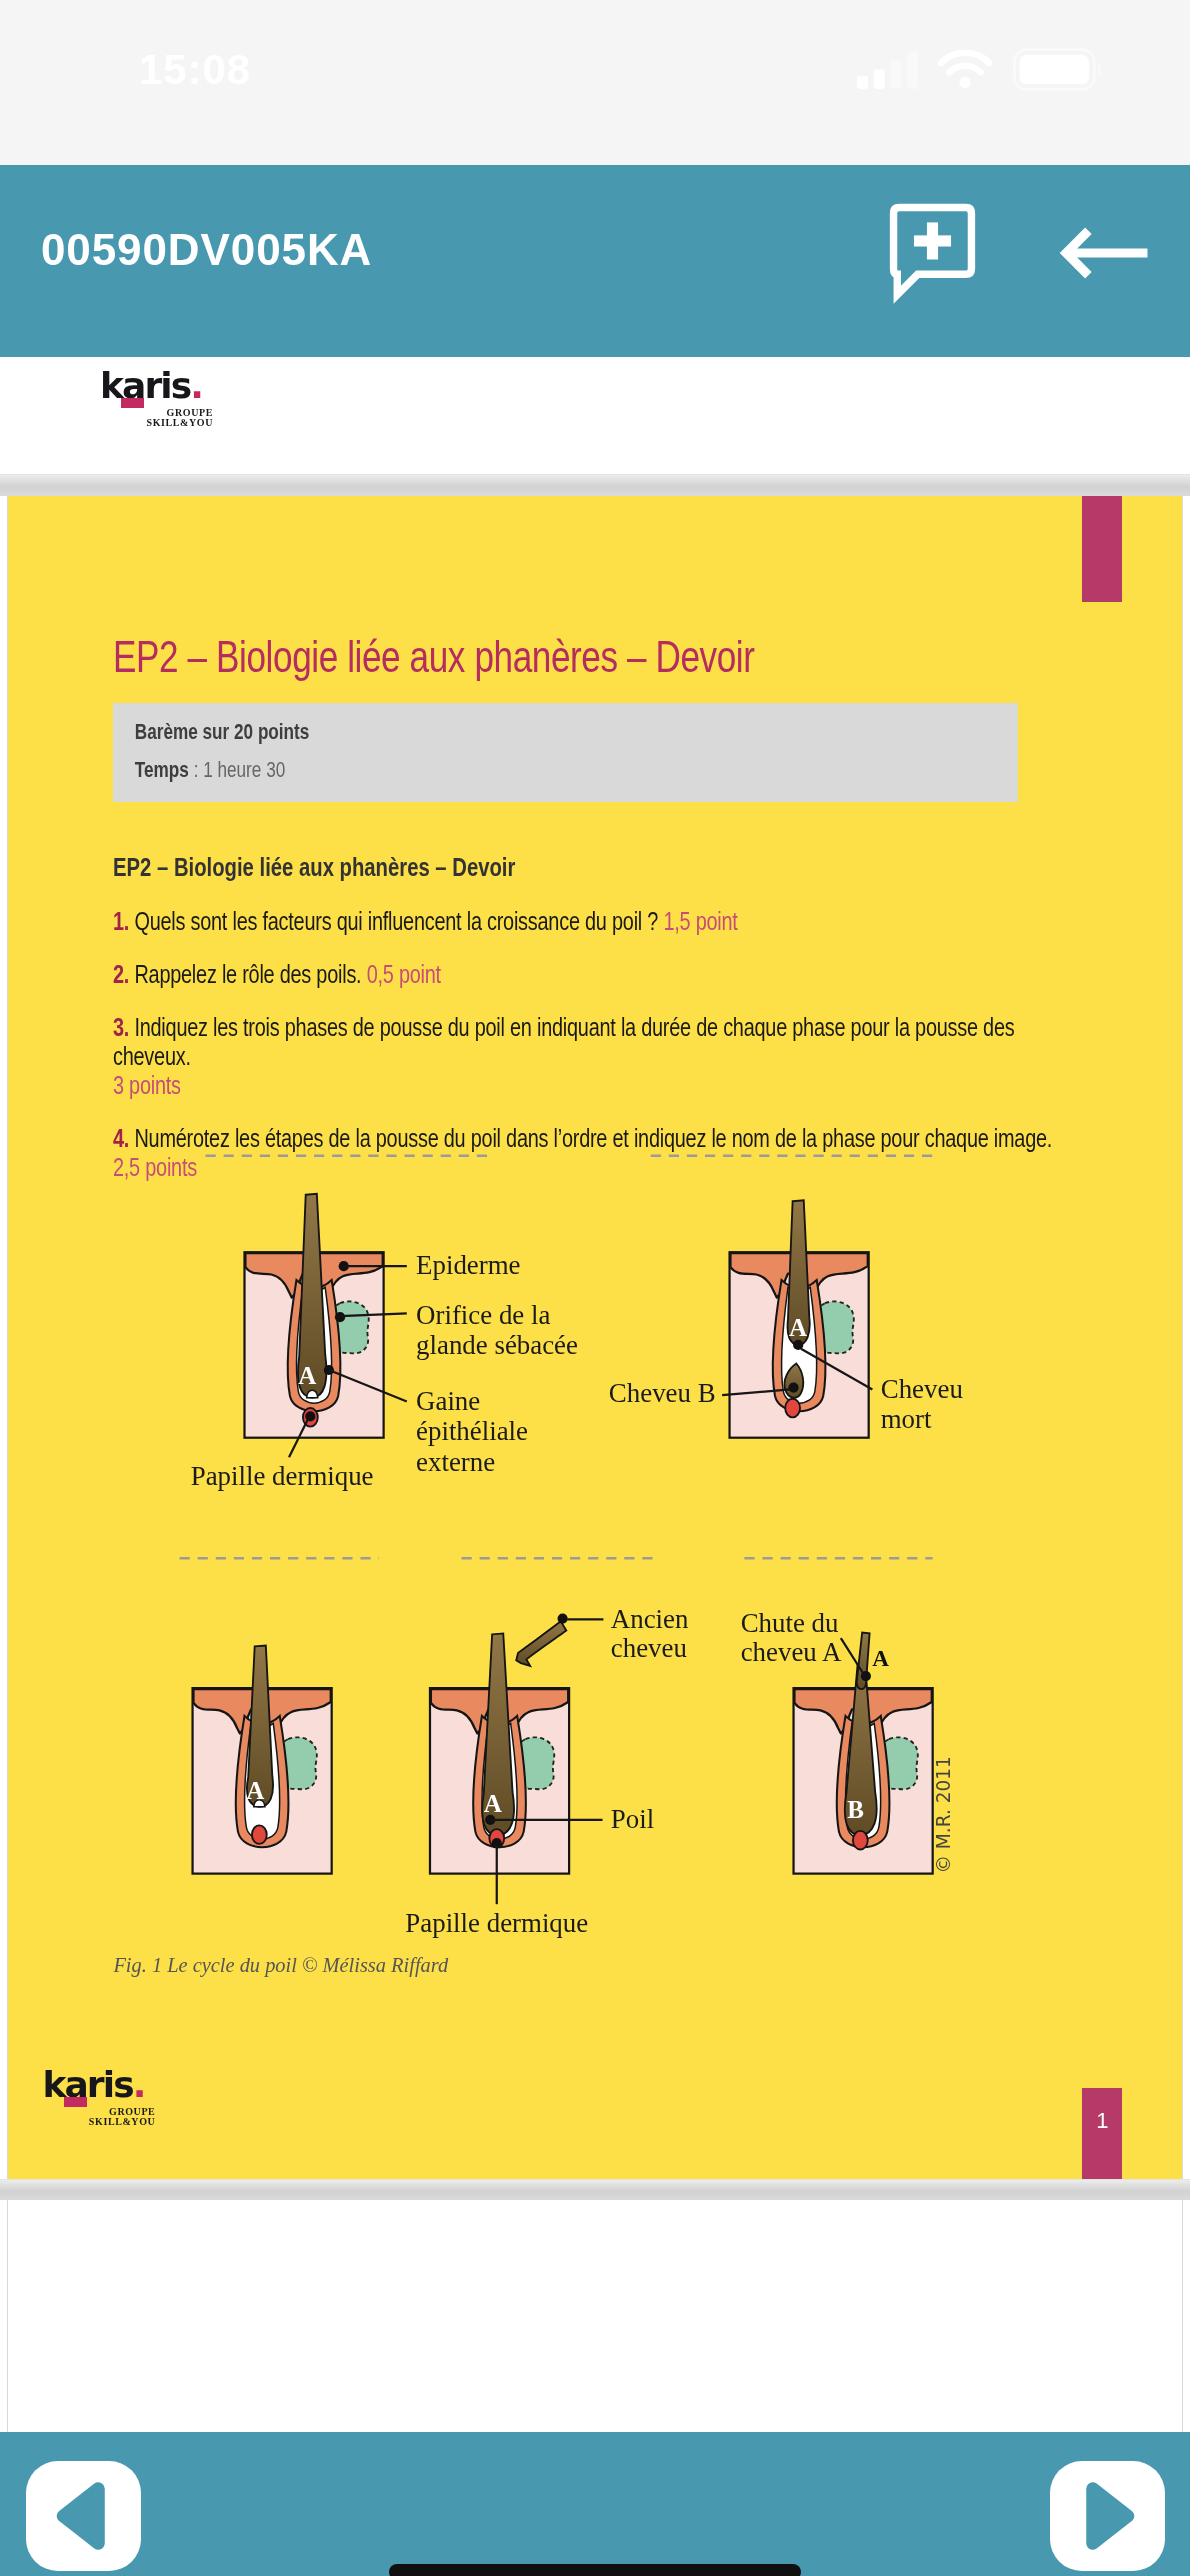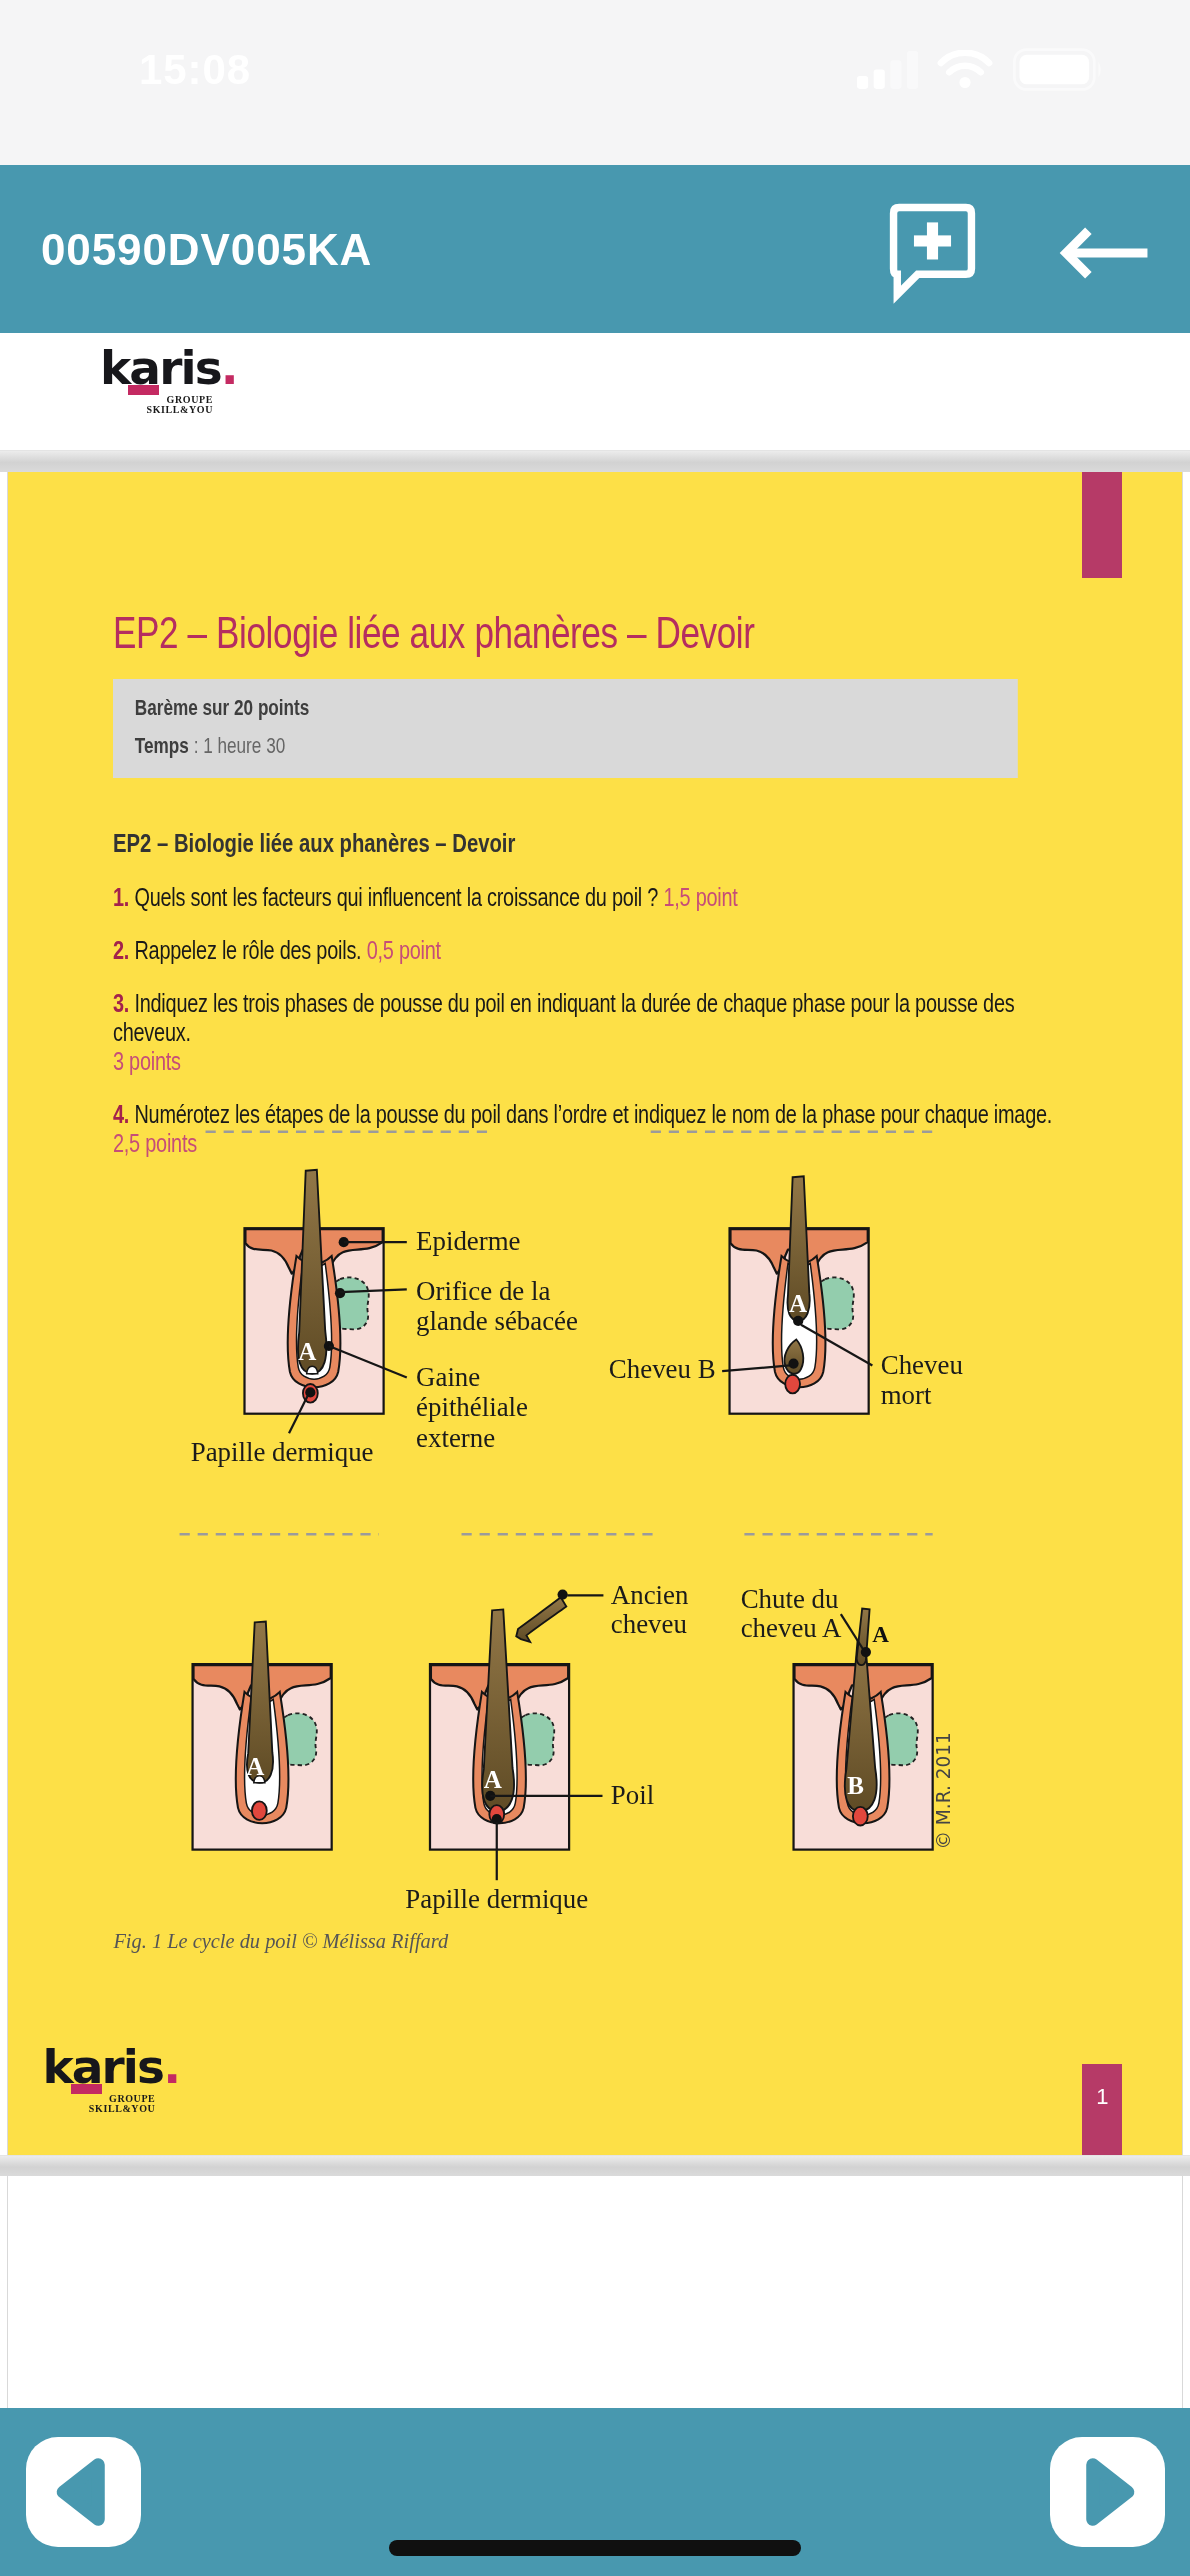--- a/index.html
+++ b/index.html
@@ -8,37 +8,37 @@
 
   
   .status-bar{height:165px;background:#f5f5f6;position:relative;}
   .time{position:absolute;left:139px;top:46px;font-size:42px;font-weight:700;color:#fff;letter-spacing:0.9px;}
   .sicon{position:absolute;}
   .sig{left:857px;top:48px;}
   .wifi{left:937px;top:50px;}
   .batt{left:1013px;top:48px;}
 
   
-  .app-header{height:168px;background:#4898af;position:relative;}
+  .app-header{height:192px;background:#4898af;position:relative;}
   .doc-code{position:absolute;left:41px;top:60px;font-size:44px;font-weight:700;color:#fff;letter-spacing:0.9px;}
   .icon-btn{position:absolute;background:none;border:none;padding:0;cursor:pointer;}
   .btn-annot{left:886px;top:37px;width:93px;height:102px;}
   .btn-back{left:1057px;top:61px;width:96px;height:54px;}
 
   
   .logo-strip{height:117px;background:#fff;position:relative;}
   .gap{background:linear-gradient(180deg,#ececec 0%,#d2d2d2 55%,#dadada 100%);border-top:0.9px solid #e4e4e4;box-sizing:border-box;}
   .gap1{height:22px;}
   .gap2{height:21.3px;}
 
   
   .karis{position:absolute;line-height:1;}
   .karis-top{left:100px;top:11px;}
   .karis-bottom{left:34px;top:1571px;}
-  .k-word{font-family:"DejaVu Sans",sans-serif;font-weight:700;font-size:47px;color:#17171b;letter-spacing:-1.9px;}
+  .k-word{font-family:"DejaVu Sans",sans-serif;font-weight:700;font-size:36px;color:#17171b;letter-spacing:-1.9px;}
   .k-a{position:relative;display:inline-block;}
   .k-a::after{content:"";position:absolute;left:-0.9px;right:0;bottom:-3.7px;height:9.3px;background:#c42a62;}
   .k-dot{color:#c42a62;}
   .k-tag{font-family:Liberation Serif, serif;font-weight:700;font-size:10px;color:#1a1a1a;letter-spacing:0.6px;margin-top:3.7px;text-align:right;width:113px;}
 
   
   .page{position:relative;margin:0 7.4px;width:1176px;height:1683px;background:#fde047;
         border-left:0.9px solid #d9d9d9;border-right:0.9px solid #d9d9d9;box-sizing:border-box;}
   .page2{position:relative;margin:0 7.4px;width:1176px;height:232px;background:#fff;
         border-left:0.9px solid #d9d9d9;border-right:0.9px solid #d9d9d9;box-sizing:border-box;}

